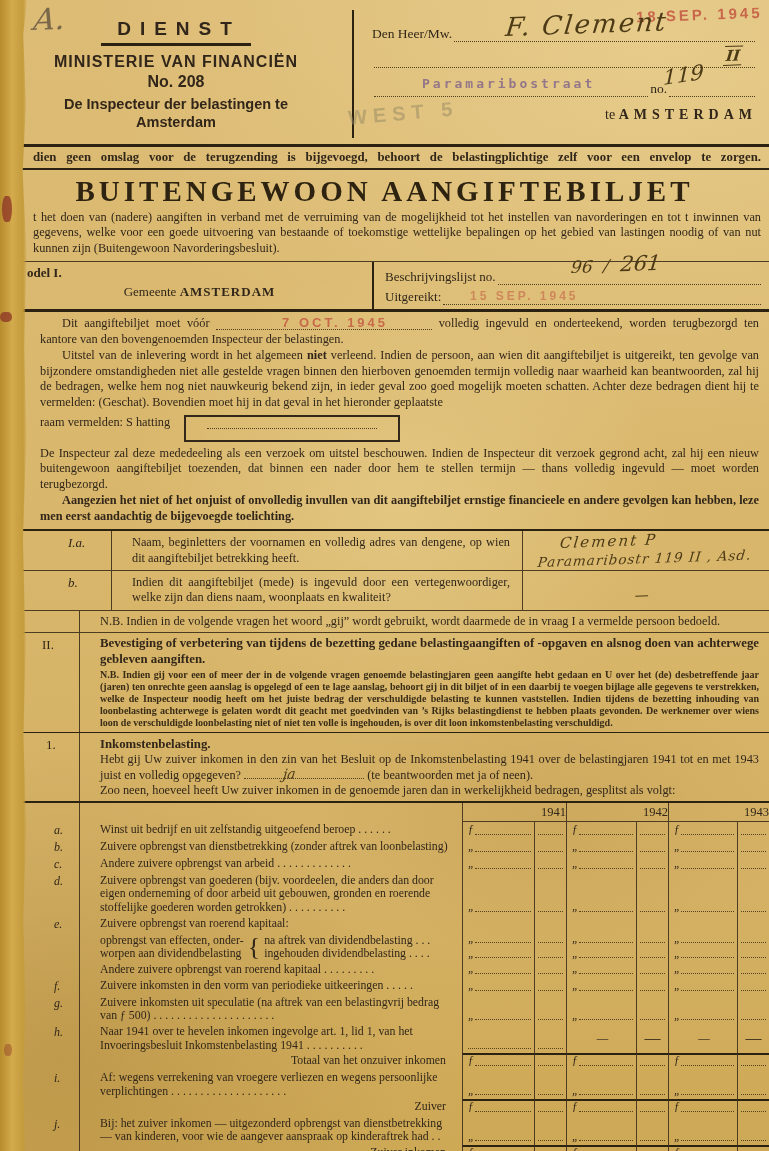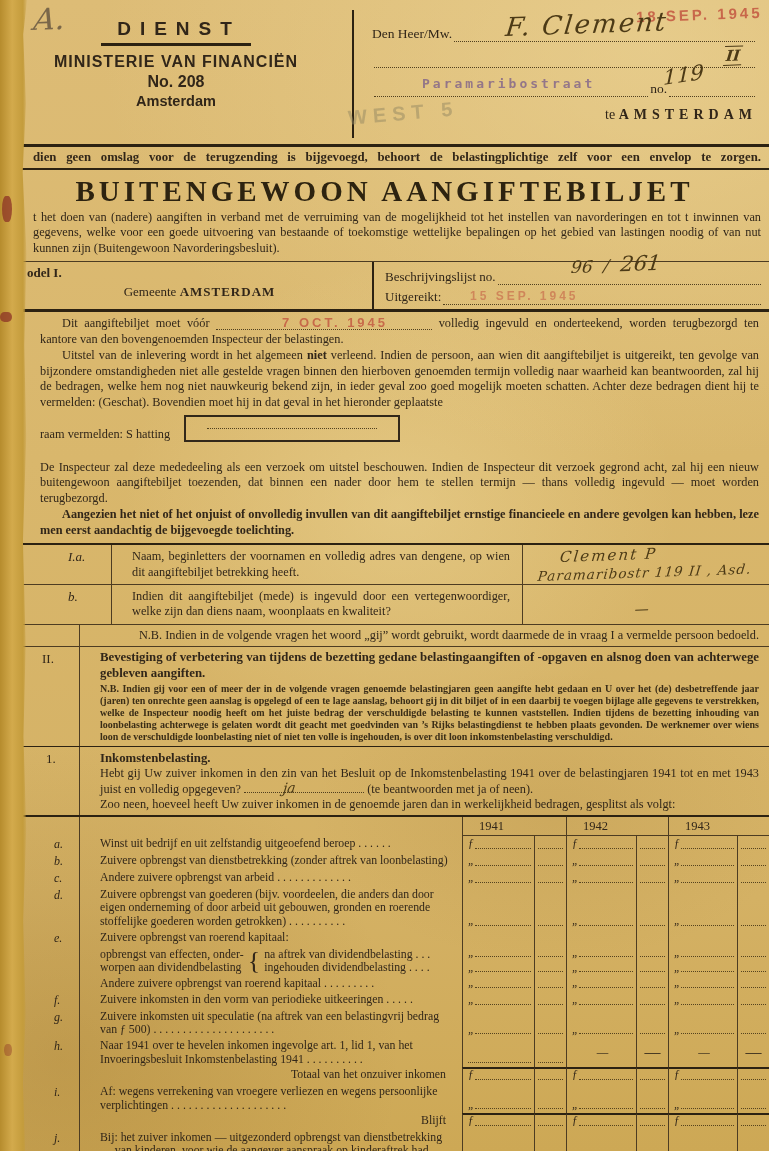--- a/index.html
+++ b/index.html
@@ -85,21 +85,21 @@
   .beschr-hw{position:absolute;top:-8px;left:196px;font-size:17px;white-space:nowrap;}
   .beschr-hw .big{font-size:21px;}
   .uitg-stamp{position:absolute;top:27px;left:64px;font-size:12px;opacity:.5;margin-left:32px;}
 
   
   .paras{font-size:12.3px;line-height:1.26;padding:4px 10px 4px 40px;}
   .paras p{margin:0 0 1px;text-align:justify;}
   .indent{text-indent:22px;}
   .stampline{display:inline-block;width:216px;border-bottom:1.6px dotted #51401f;text-align:center;vertical-align:baseline;line-height:1;}
   .stampline .stamp-red{font-size:13px;opacity:.75;}
-  .boxline{display:flex;align-items:flex-end;margin:5px 0 18px;}
+  .boxline{display:flex;align-items:flex-start;margin:5px 0 4px;}
   .schatbox{display:inline-flex;align-items:center;justify-content:center;width:212px;height:23px;border:2.2px solid #32281a;margin-left:14px;}
   .schatbox .inner{width:80%;border-bottom:1.4px dotted #51401f;height:1px;}
   .pbold{font-weight:bold;}
 
   
   .frow{display:grid;grid-template-columns:80px 410px 1fr;border-bottom:1.3px solid var(--ln);padding-left:32px;}
   .fmk{border-right:1.3px solid var(--ln);padding:4px 4px 4px 36px;font-style:italic;font-size:13px;}
   .fq{padding:4px 12px 4px 20px;font-size:12.3px;line-height:1.25;text-align:justify;}
   .fa{border-left:1.3px solid var(--ln);position:relative;padding:2px 6px;}
   .ans1{position:absolute;top:3px;left:36px;font-size:15px;letter-spacing:2px;}
@@ -115,21 +115,21 @@
   .sect{display:grid;grid-template-columns:80px 1fr;}
   .sect .fmk{font-style:normal;font-size:13px;padding-left:46px;}
   .sect .body{padding:3px 10px 2px 20px;font-size:12.3px;line-height:1.26;position:relative;}
   .sect .body p{margin:0;text-align:justify;}
   .qdots{display:inline-block;width:120px;border-bottom:1.6px dotted #51401f;position:relative;vertical-align:baseline;}
   .qmark{position:absolute;left:38px;top:-12px;font-size:14px;}
 
   
   .mthead{display:grid;grid-template-columns:80px 382px 104px 102px 101px;border-top:2.4px solid var(--ink-heavy);}
   .mthead .mk{border-right:1.3px solid var(--ln);}
-  .yh{border-left:1.2px solid var(--ln);border-bottom:1.2px solid var(--ln);text-align:left;font-size:12.5px;padding:2px 16px 1px;}
+  .yh{border-left:1.2px solid var(--ln);border-bottom:1.2px solid var(--ln);text-align:right;font-size:12.5px;padding:2px 0 1px;}
   .mtable{border-bottom:2.6px solid var(--ink-heavy);}
   .mrow{display:grid;grid-template-columns:80px 382px 72px 32px 70px 32px 69px 32px;}
   .mk{border-right:1.3px solid var(--ln);padding:1px 2px 1px 54px;font-style:italic;font-size:12px;}
   .ml{padding:1px 8px 1px 20px;font-size:11.8px;line-height:1.16;}
   .ml.sumlbl{text-align:right;padding-right:16px;}
   .ma{border-left:1.2px solid var(--ln);display:flex;align-items:flex-end;padding:0 3px 3px 5px;font-size:11.5px;}
   .mcts{border-left:1px solid var(--ln);display:flex;align-items:flex-end;padding:0 3px 3px 3px;}
   .cur{font-style:italic;line-height:1;margin-right:1px;}
   .ld{flex:1;border-bottom:1.3px dotted #55431f;height:2px;margin-bottom:1px;}
   .sum .ma,.sum .mcts{border-top:2.2px solid var(--ink-heavy);}
@@ -148,20 +148,21 @@
   <div class="blob" style="left:0px;top:312px;width:12px;height:10px;"></div>
   <div class="blob" style="left:4px;top:1044px;width:8px;height:12px;opacity:.4;"></div>
 
   <div class="corner-mark hw">A.</div>
 
   <div class="hdr">
     <div class="hdr-left">
       <span class="h-dienst">DIENST</span>
       <div class="h-min">MINISTERIE VAN FINANCIËN</div>
       <div class="h-no">No. 208</div>
+      <div class="h-insp">De Inspecteur der belastingen te</div>
       <div class="h-city">Amsterdam</div>
     </div>
     <div class="hdr-div"></div>
     <div class="hdr-right">
       <div class="date-stamp stamp-red">18 SEP. 1945</div>
       <div class="hr-line first">
         <span>Den Heer/Mw.</span>
         <span class="dotline"></span>
       </div>
       <span class="hw hw-name">F. Clement</span>
@@ -243,21 +244,21 @@
   <div class="frow">
     <div class="fmk">b.</div>
     <div class="fq">Indien dit aangiftebiljet (mede) is ingevuld door een vertegenwoordiger, welke zijn dan diens naam, woonplaats en kwaliteit?</div>
     <div class="fa">
       <span class="hw ansdash">—</span>
     </div>
   </div>
 
   <div class="fwide">
     <div class="fmk"></div>
-    <div class="fq" style="text-align:right;">N.B.   Indien in de volgende vragen het woord „gij” wordt gebruikt, wordt daarmede de in vraag I a vermelde persoon bedoeld.</div>
+    <div class="fq" style="text-align:left;">N.B.   Indien in de volgende vragen het woord „gij” wordt gebruikt, wordt daarmede de in vraag I a vermelde persoon bedoeld.</div>
   </div>
 
   <div class="fwide last">
     <div class="fmk" style="font-style:normal;padding-left:42px;">II.</div>
     <div class="fq">
       <div class="sec-head" style="text-align:justify;">Bevestiging of verbetering van tijdens de bezetting gedane belastingaangiften of -opgaven en alsnog doen van achterwege gebleven aangiften.</div>
       <div class="small-nb">N.B.  Indien gij voor een of meer der in de volgende vragen genoemde belastingjaren geen aangifte hebt gedaan en U over het (de) desbetreffende jaar (jaren) ten onrechte geen aanslag is opgelegd of een te lage aanslag, behoort gij in dit biljet of in een daarbij te voegen bijlage alle gegevens te verstrekken, welke de Inspecteur noodig heeft om het juiste bedrag der verschuldigde belasting te kunnen vaststellen. Indien tijdens de bezetting inhouding van loonbelasting achterwege is gelaten wordt dit geacht met goedvinden van ’s Rijks belastingdienst te hebben plaats gevonden. De werknemer over wiens loon de verschuldigde loonbelasting niet of niet ten volle is ingehouden, is over dit loon inkomstenbelasting verschuldigd.</div>
     </div>
   </div>
 
@@ -584,21 +585,21 @@
         <div class="ma">
           <span class="cur">„</span>
           <span class="ld"></span>
         </div>
         <div class="mcts">
           <span class="ld"></span>
         </div>
       </div>
       <div class="mrow sum">
         <div class="mk"></div>
-        <div class="ml sumlbl">Blijft</div>
+        <div class="ml sumlbl">Zuiver</div>
         <div class="ma">
           <span class="cur">ƒ</span>
           <span class="ld"></span>
         </div>
         <div class="mcts">
           <span class="ld"></span>
         </div>
         <div class="ma">
           <span class="cur">ƒ</span>
           <span class="ld"></span>

